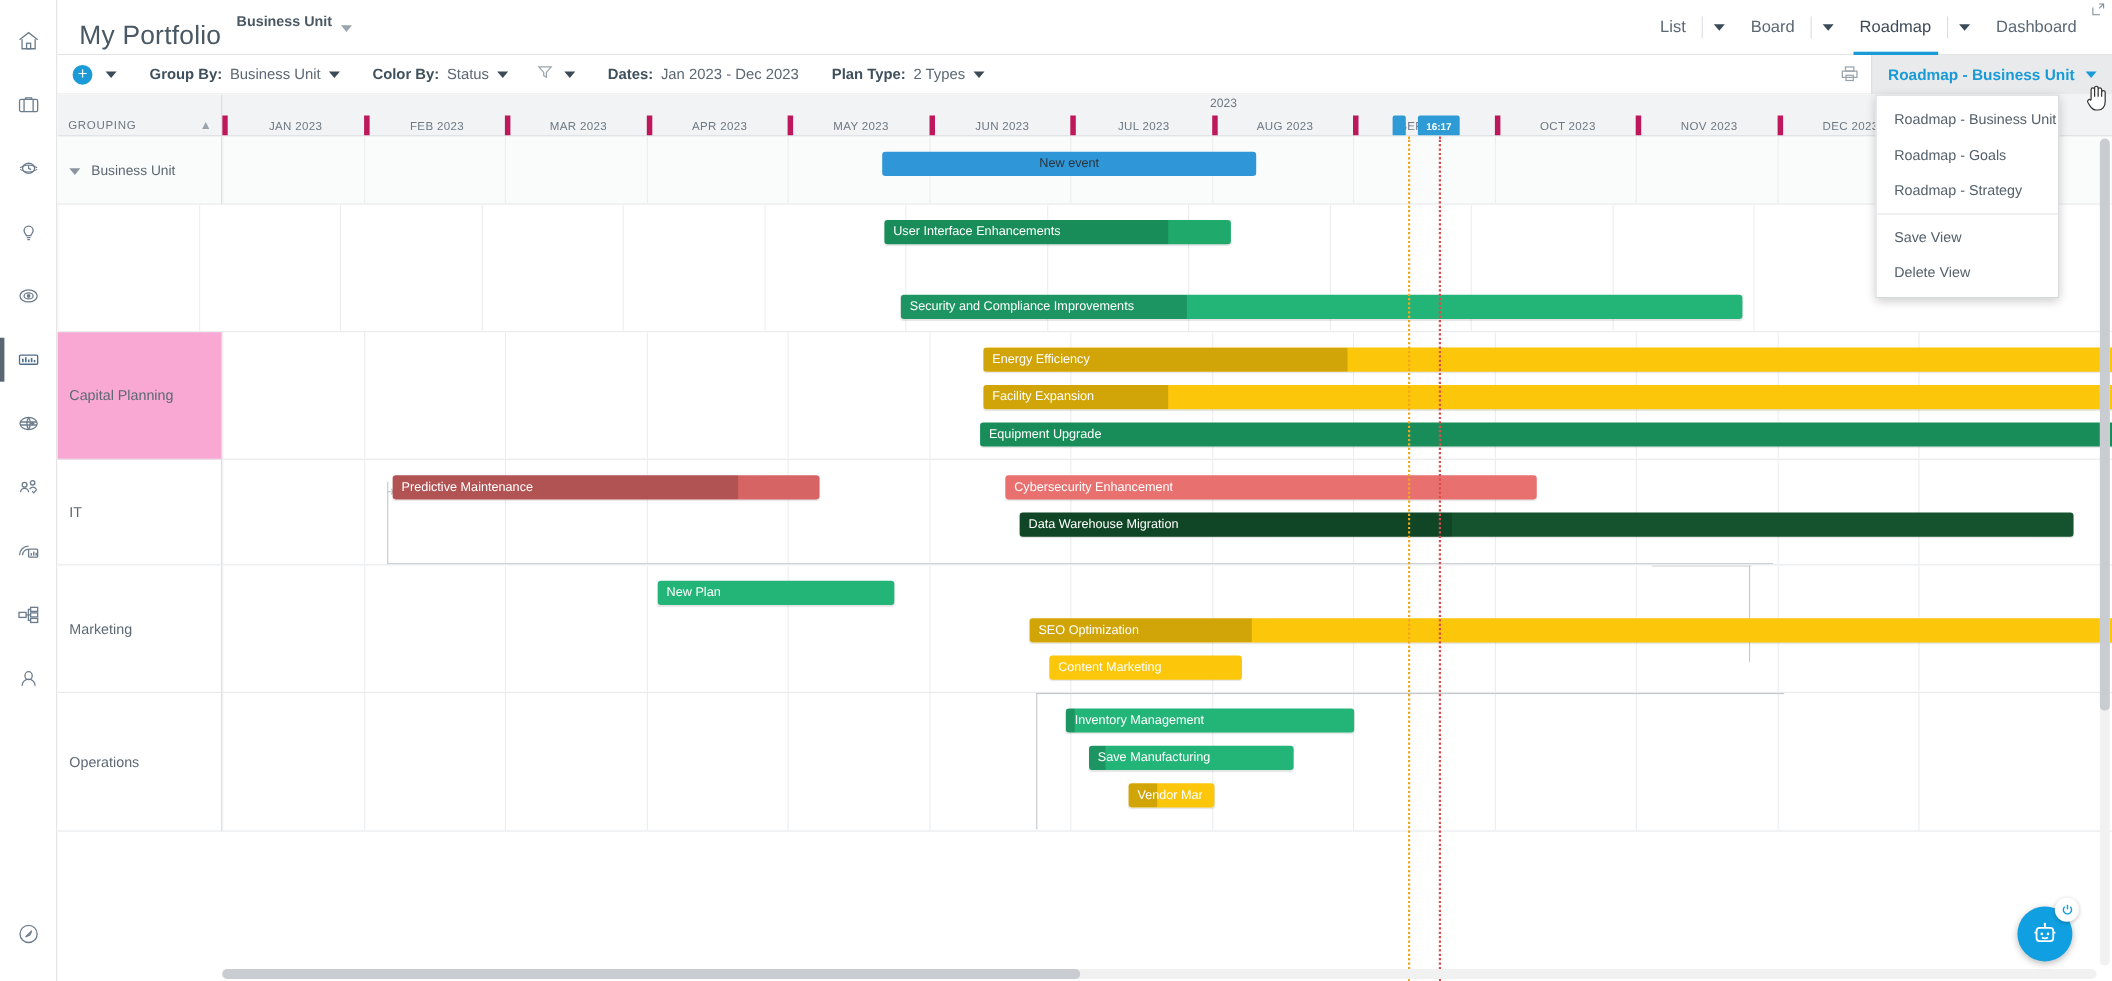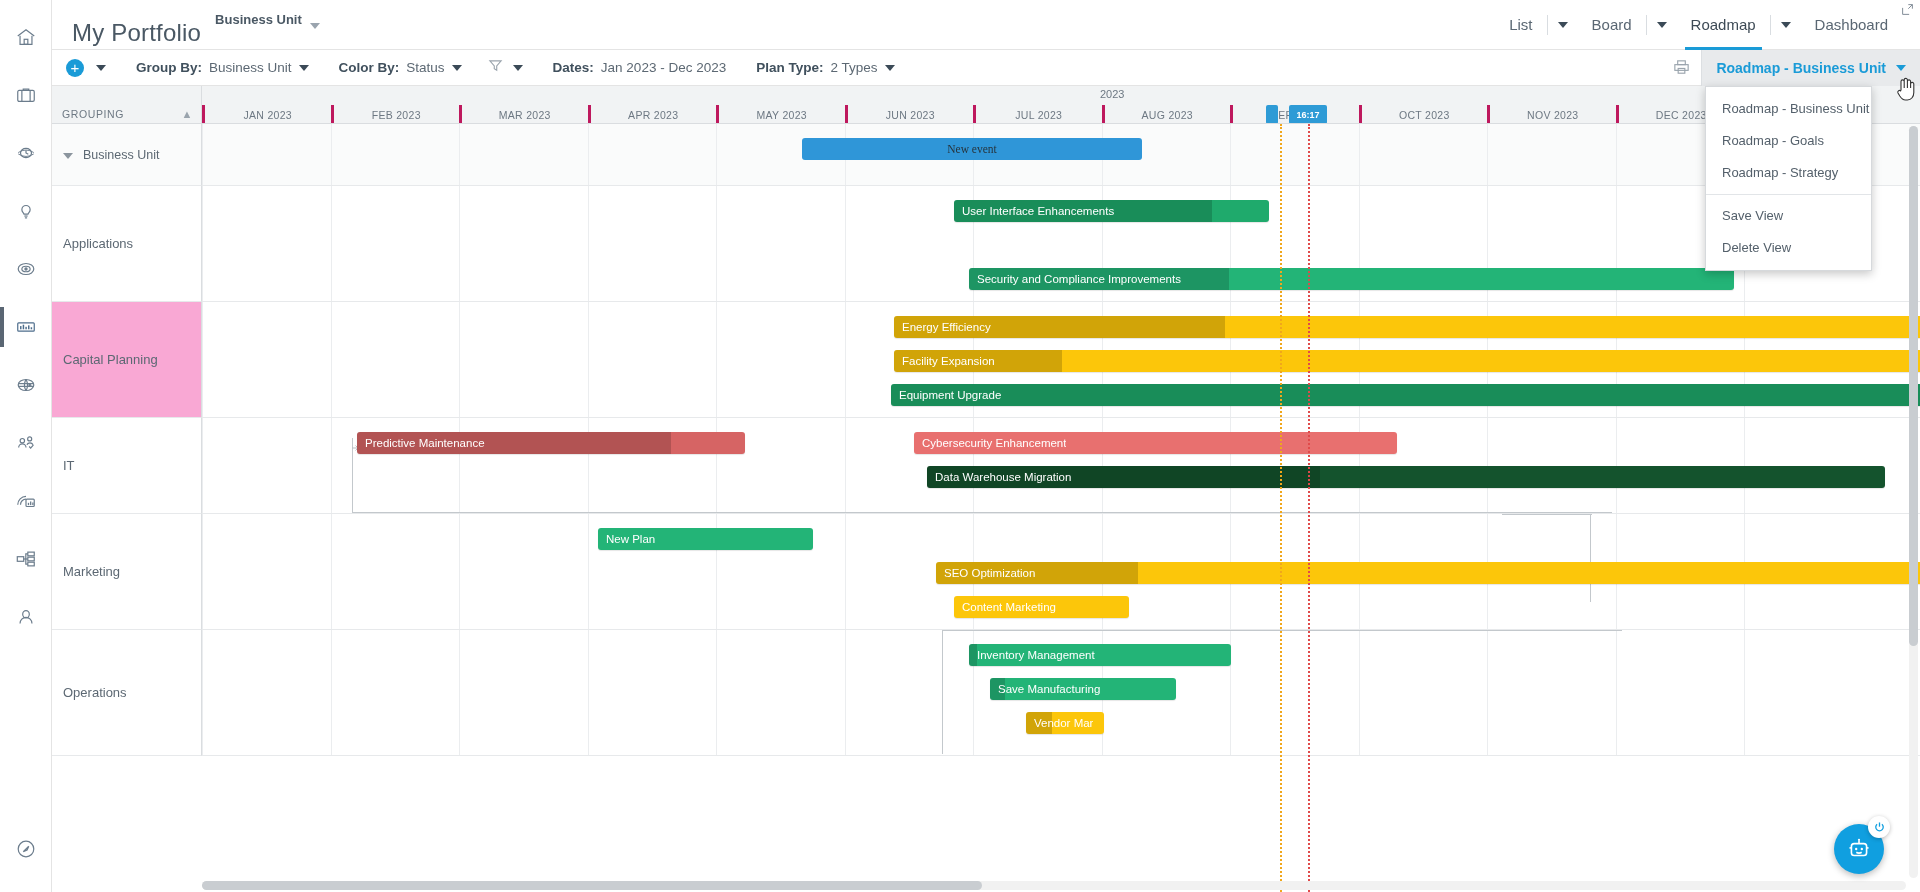--- a/index.html
+++ b/index.html
@@ -149,21 +149,21 @@
   .timeline-head { flex: 1; position: relative; overflow: hidden; }
   .year-label {
     position: absolute; top: 2px; font-size: 11px; color: #6d7883;
   }
   .month-row {
     position: absolute; left: 0; top: 19px; height: 19px; right: 0;
     display: flex;
   }
   .month-cell {
     width: 128.5px; min-width: 128.5px; height: 19px;
-    border-left: 3px solid #be185d;
+    border-left: 5px solid #be185d;
     display: flex; align-items: center; justify-content: center;
     font-size: 10.5px; color: #6d7883; letter-spacing: .3px;
   }
   .today-badge {
     position: absolute; top: 19px; height: 19px;
     background: #2e9bd6; color: #fff; font-size: 9px; font-weight: bold;
     display: flex; align-items: center; justify-content: center;
     border-radius: 2px; z-index: 5;
   }
   .today-tab {
@@ -208,21 +208,21 @@
   }
   .bar .fill {
     position: absolute; left: 0; top: 0; bottom: 0;
     background: rgba(0,0,0,.17);
   }
   .bar .bar-lbl {
     position: relative; z-index: 2; padding-left: 8px;
     white-space: nowrap; overflow: hidden; text-overflow: clip;
   }
   .bar.milestone-evt {
-    justify-content: center; color: #27343d; box-shadow: none; font-family: Liberation Serif, serif;
+    justify-content: center; color: #27343d; box-shadow: none;
   }
   .bar.milestone-evt .bar-lbl { padding: 0; }
 
   
   .marker {
     position: absolute; top: 0; bottom: 0; width: 0;
     border-left: 2px dotted #f0a71b; z-index: 12;
   }
   .marker.red { border-left-color: #e04a4a; }
 
@@ -523,23 +523,20 @@
             <div class="vgrid" style="left: 1156.5px;"></div>
             <div class="vgrid" style="left: 1285px;"></div>
             <div class="vgrid" style="left: 1413.5px;"></div>
             <div class="vgrid" style="left: 1542px;"></div>
             <div class="bar milestone-evt" style="left: 600px; width: 340px; top: 14px; background: rgb(47, 150, 216);">
               <span class="bar-lbl">New event</span>
             </div>
           </div>
         </div>
         <div class="grp-row" style="height: 116px;">
-          <div class="grp-label">
-            <span>Applications</span>
-          </div>
           <div class="grp-track">
             <div class="vgrid" style="left: 0px;"></div>
             <div class="vgrid" style="left: 128.5px;"></div>
             <div class="vgrid" style="left: 257px;"></div>
             <div class="vgrid" style="left: 385.5px;"></div>
             <div class="vgrid" style="left: 514px;"></div>
             <div class="vgrid" style="left: 642.5px;"></div>
             <div class="vgrid" style="left: 771px;"></div>
             <div class="vgrid" style="left: 899.5px;"></div>
             <div class="vgrid" style="left: 1028px;"></div>

